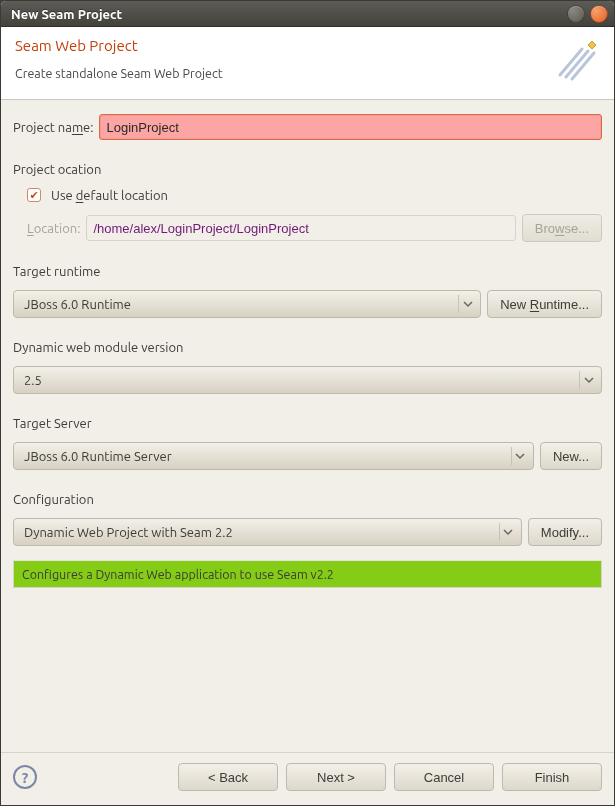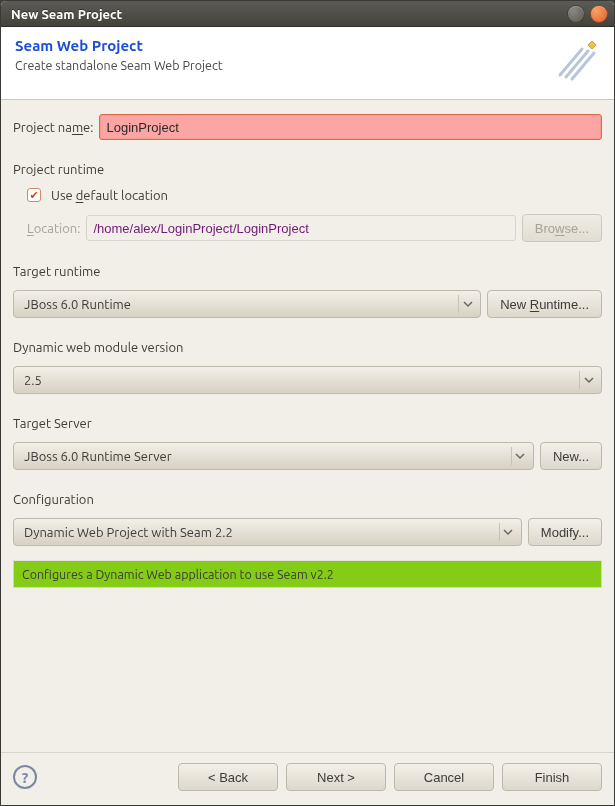--- a/index.html
+++ b/index.html
@@ -39,23 +39,23 @@
   .tb-min { background: radial-gradient(circle at 30% 30%, #8a8880, #5a584f); }
   .tb-close { background: radial-gradient(circle at 30% 30%, #f6a16a, #e55f25); }
   .banner {
     background: #fff;
     border-bottom: 1px solid #c9c6bf;
     padding: 10px 14px 14px;
     display: flex; align-items: flex-start;
     gap: 12px;
   }
   .banner-txt h1 {
-    margin: 0 0 4px 0;
-    font-size: 15px; font-weight: bold;
-    color: #1d4ed8;
+    margin: 0 0 12px 0;
+    font-size: 15px; font-weight: normal;
+    color: #c2410c;
   }
   .banner-txt .sub {
     color: #4a4945; font-size: 12.5px;
   }
   .banner-icon {
     margin-left: auto;
     width: 48px; height: 48px;
   }
   .content {
     flex: 1;
@@ -190,21 +190,21 @@
     </div>
   </div>
 
   <div class="content">
 
     <div class="row">
       <label><span>Project na</span><span class="underline">m</span><span>e:</span></label>
       <input type="text" class="highlight" value="LoginProject" style="">
     </div>
 
-    <div class="section-title">Project runtime</div>
+    <div class="section-title">Project ocation</div>
     <div class="row indented">
       <span class="checkbox">✔</span>
       <label><span>Use </span><span class="underline">d</span><span>efault location</span></label>
     </div>
     <div class="row indented">
       <label class="disabled"><span class="underline">L</span><span>ocation:</span></label>
       <input type="text" disabled="" value="/home/alex/LoginProject/LoginProject" style="">
       <button class="btn" disabled=""><span>Bro</span><span class="underline">w</span><span>se...</span></button>
     </div>
 

